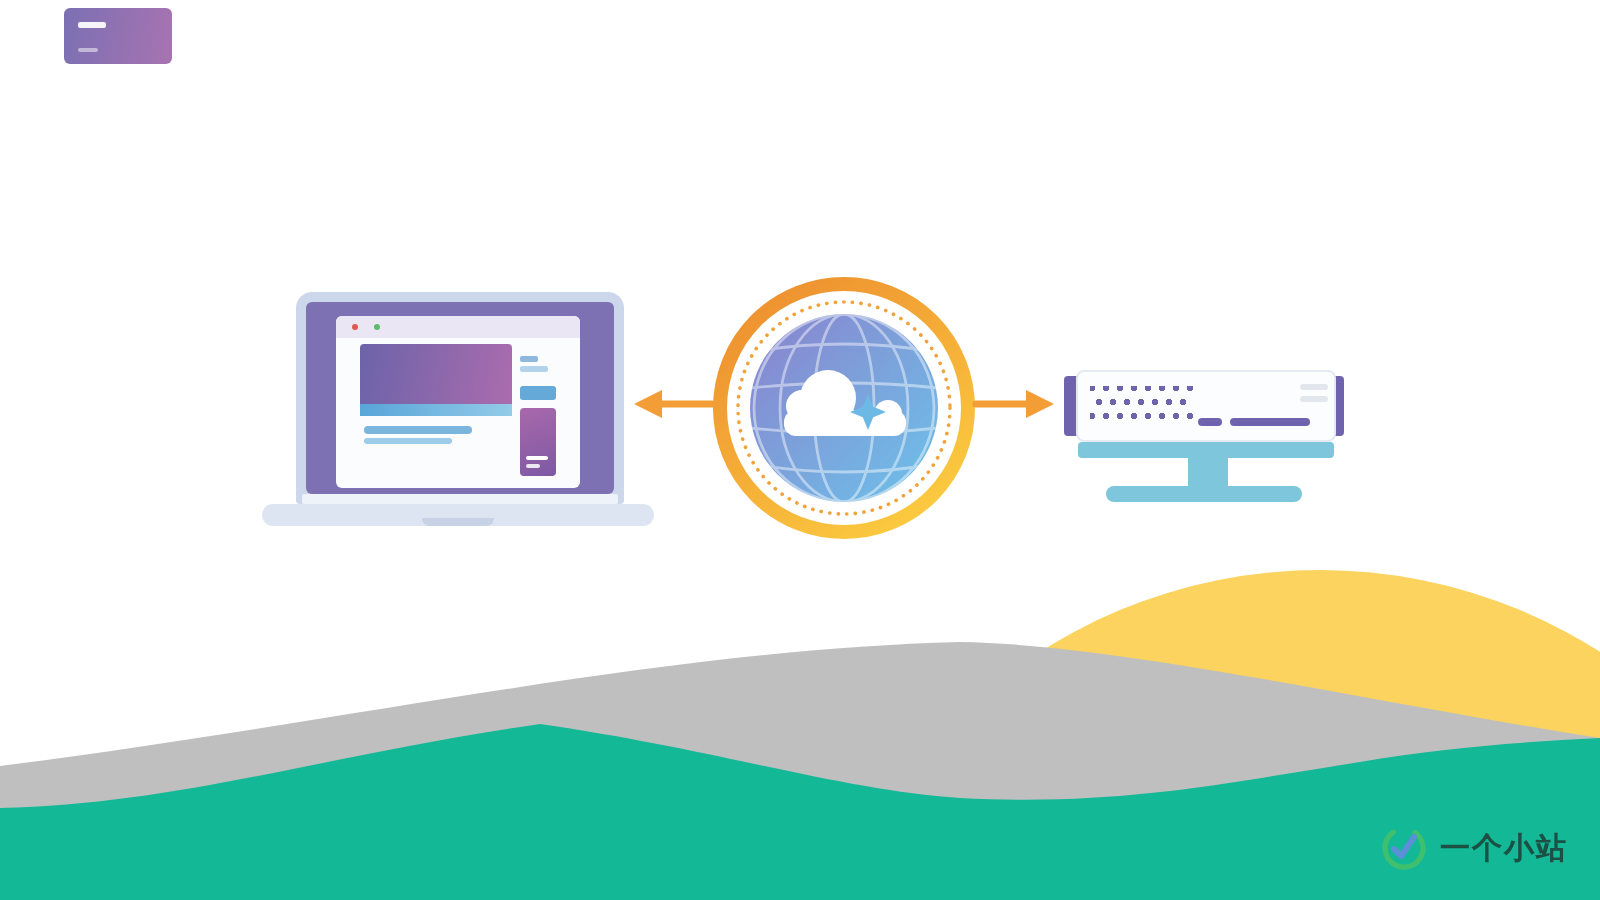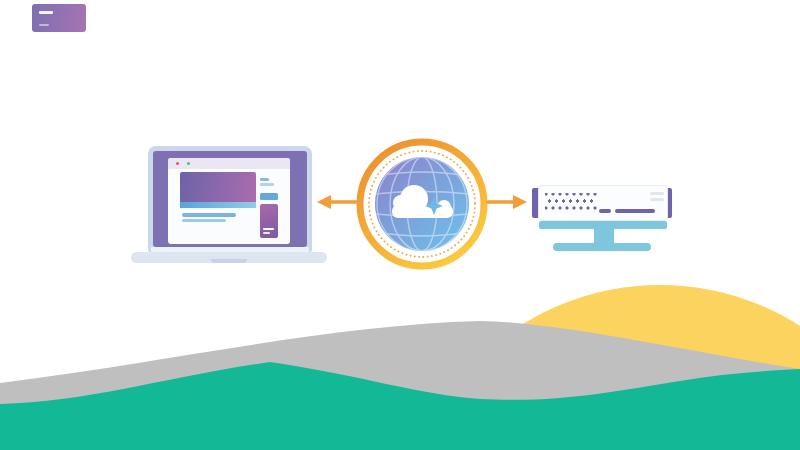--- a/index.html
+++ b/index.html
@@ -191,14 +191,21 @@
     <div class="abs server-dots"></div>
     <div class="abs server-grayline gl1"></div>
     <div class="abs server-grayline gl2"></div>
     <div class="abs server-pline pl-short"></div>
     <div class="abs server-pline pl-long"></div>
     <div class="abs server-base"></div>
     <div class="abs server-post"></div>
     <div class="abs server-foot"></div>
   </div>
 
+  <div class="watermark">
+    <svg width="26" height="26" viewBox="0 0 26 26">
+      <circle class="wm-ring" cx="13" cy="13" r="9.5" stroke-dasharray="48 12" transform="rotate(-55 13 13)"></circle>
+      <path class="wm-check" d="M8,13.5 L11.5,17 L18,7.5"></path>
+    </svg>
+    <span class="wm-text">一个小站</span>
+  </div>
 
 </div>
 
 </body></html>

